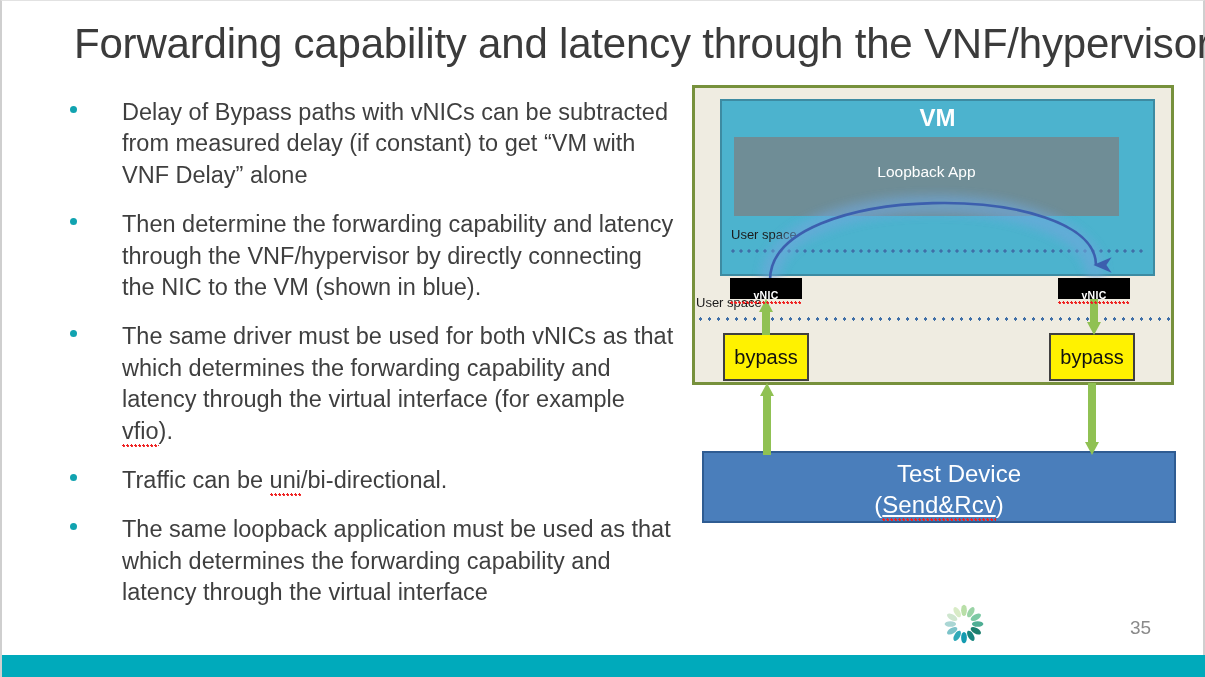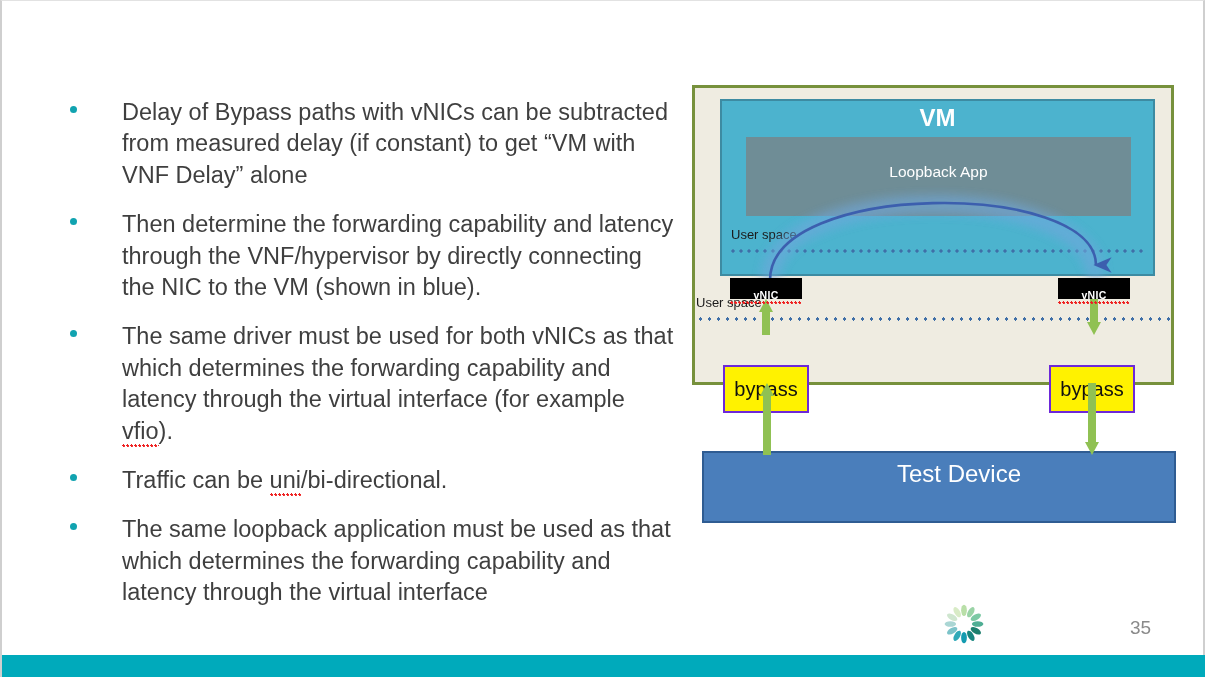--- a/index.html
+++ b/index.html
@@ -25,21 +25,21 @@
       background-position:0 100%;padding-bottom:3px;}
 
   
   #diagram{position:absolute;left:690px;top:84px;width:482px;height:300px;
            background:#efece1;border:3px solid #77913c;box-sizing:border-box;padding-left:20px;}
 
   #vm{position:absolute;left:25px;top:11px;width:435px;height:177px;
       background:#4cb3ce;border:2px solid #3d8ba2;box-sizing:border-box;}
   #vm-title{position:absolute;left:0;top:3px;width:100%;text-align:center;
             color:#ffffff;font-size:24px;font-weight:600;}
-  #loopback{position:absolute;left:24px;top:36px;width:385px;height:79px;
+  #loopback{position:absolute;left:12px;top:36px;width:385px;height:79px;
             background:#6f8d96;}
   #loopback-label{position:absolute;left:0;top:26px;width:100%;text-align:center;
                   color:#ffffff;font-size:15.5px;}
   #vm-userspace{position:absolute;left:9px;top:126px;color:#1b1b1b;font-size:13px;}
   #vm-dots{position:absolute;left:7px;top:148px;width:418px;height:4px;
            background-image:radial-gradient(circle,#3f6fa8 1.5px,transparent 1.7px);
            background-size:8px 4px;}
 
   .vnic{position:absolute;width:72px;height:21px;background:#000000;
         top:190px;z-index:6;}
@@ -47,21 +47,21 @@
            color:#ffffff;font-size:10.5px;font-weight:bold;letter-spacing:.3px;}
   #vnic-left{left:35px;}
   #vnic-right{left:363px;}
 
   #host-userspace{position:absolute;left:1px;top:207px;color:#1b1b1b;font-size:13px;}
   #host-dots{position:absolute;left:1px;top:229px;width:478px;height:4px;
              background-image:radial-gradient(circle,#3f6fa8 1.5px,transparent 1.7px);
              background-size:9px 4px;}
 
   .bypass{position:absolute;top:245px;width:86px;height:48px;background:#fff200;
-          border:2px solid #6d28d9;box-sizing:border-box;margin-top:32px;}
+          border:2px solid #404040;box-sizing:border-box;}
   .bypass .t{position:absolute;left:0;top:11px;width:100%;text-align:center;
              font-size:20px;color:#111;}
   #bypass-left{left:28px;}
   #bypass-right{left:354px;}
 
   
   .garrow{position:absolute;width:14px;z-index:5;}
   .garrow .stem{position:absolute;left:3px;width:8px;background:#90c153;}
   .garrow .head{position:absolute;left:0;width:0;height:0;
                 border-left:7px solid transparent;border-right:7px solid transparent;}
@@ -82,20 +82,21 @@
   #brand{position:absolute;left:992px;top:604px;font-size:34px;font-weight:bold;
          color:#333333;letter-spacing:-1px;}
   #pageno{position:absolute;left:1128px;top:616px;font-size:19px;color:#8a8a8a;}
   #bottombar{position:absolute;left:0;bottom:0;width:1205px;height:22px;background:#00aabb;}
 </style>
 </head>
 <body>
 
 <div id="slide">
 
+  <div id="title">Forwarding capability and latency through the VNF/hypervisor</div>
 
   <div id="bullets">
 
     <div class="bullet">
       <span class="dot"></span>
       <div class="btext">Delay of Bypass paths with vNICs can be subtracted from measured delay (if constant) to get “VM with VNF Delay” alone</div>
     </div>
 
     <div class="bullet">
       <span class="dot"></span>
@@ -182,20 +183,21 @@
     <div class="head"></div>
       <div class="stem"></div>
   </div>
   <div class="garrow down" style="left:1083px;top:382px;height:72px;">
     <div class="head"></div>
       <div class="stem"></div>
   </div>
 
   <div id="testdev">
     <div class="l1">Test Device</div>
+    <div class="l2"><span>(</span><span class="uline sq">Send&amp;Rcv</span><span>)</span></div>
   </div>
 
   <svg id="logo" viewBox="0 0 100 100">
     <g transform="translate(50,50)">
       <g transform="rotate(0)">
           <ellipse cx="0" cy="-31" rx="6.5" ry="13" fill="#b9dfa8"></ellipse>
         </g>
       <g transform="rotate(30)">
           <ellipse cx="0" cy="-31" rx="6.5" ry="13" fill="#9ad3a6"></ellipse>
         </g>

